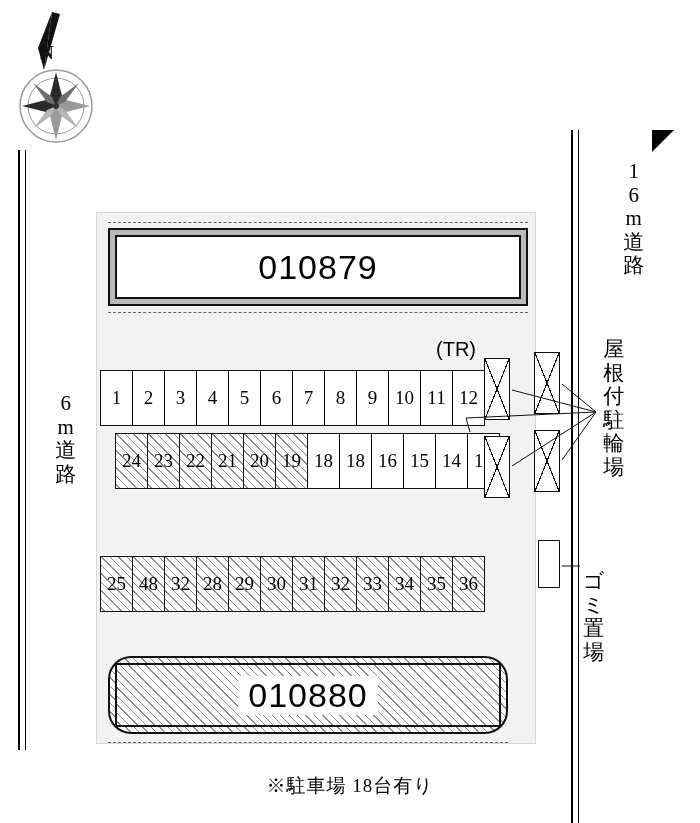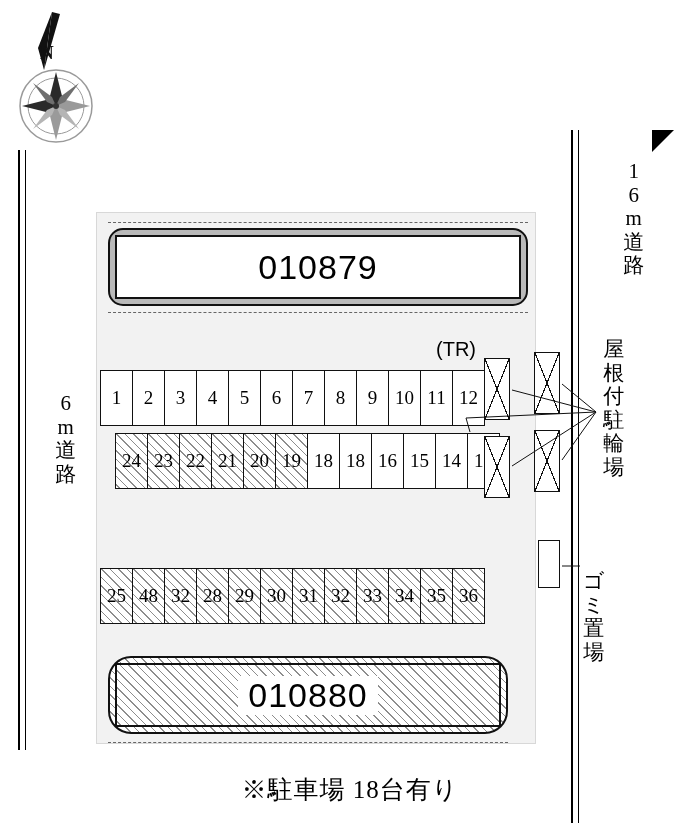--- a/index.html
+++ b/index.html
@@ -115,21 +115,21 @@
     font-family: "Liberation Sans", sans-serif;
     font-size: 34px;
     font-weight: 500;
     letter-spacing: 1px;
     color: #000;
   }
 
   
   #building-top {
     left: 108px; top: 228px;
-    width: 420px; height: 78px; border-radius: 15px;
+    width: 420px; height: 78px;
   }
   
   .dash-line {
     position: absolute;
     border-top: 1px dashed #666;
     height: 0;
   }
 
   
   #building-bottom {
@@ -172,21 +172,21 @@
       #ffffff 3px, #ffffff 6px
     );
   }
 
   #row-1-12 { left: 100px; top: 370px; }
   #row-1-12 .stall { width: 33px; height: 56px; }
 
   #row-13-24 { left: 100px; top: 433px; margin-left: 15px; }
   #row-13-24 .stall { width: 33px; height: 56px; }
 
-  #row-25-36 { left: 100px; top: 568px; align-items: flex-end; }
+  #row-25-36 { left: 100px; top: 556px; align-items: flex-end; }
   #row-25-36 .stall { width: 33px; height: 56px; }
 
   .tr-label {
     position: absolute;
     left: 436px; top: 338px;
     font-family: "Liberation Sans", sans-serif;
     font-size: 20px;
     color: #000;
   }
 
@@ -248,21 +248,21 @@
   
   .leaders { position: absolute; left: 0; top: 0; width: 700px; height: 823px; pointer-events: none; }
 
   
   .footer-note {
     position: absolute;
     left: 0; top: 773px;
     width: 700px;
     text-align: center;
     font-family: "Liberation Serif", serif;
-    font-size: 25px;
+    font-size: 19px;
     color: #000;
     letter-spacing: 1px;
   }
 </style>
 </head>
 <body>
 
 <div id="root">
 
   <div class="compass">

